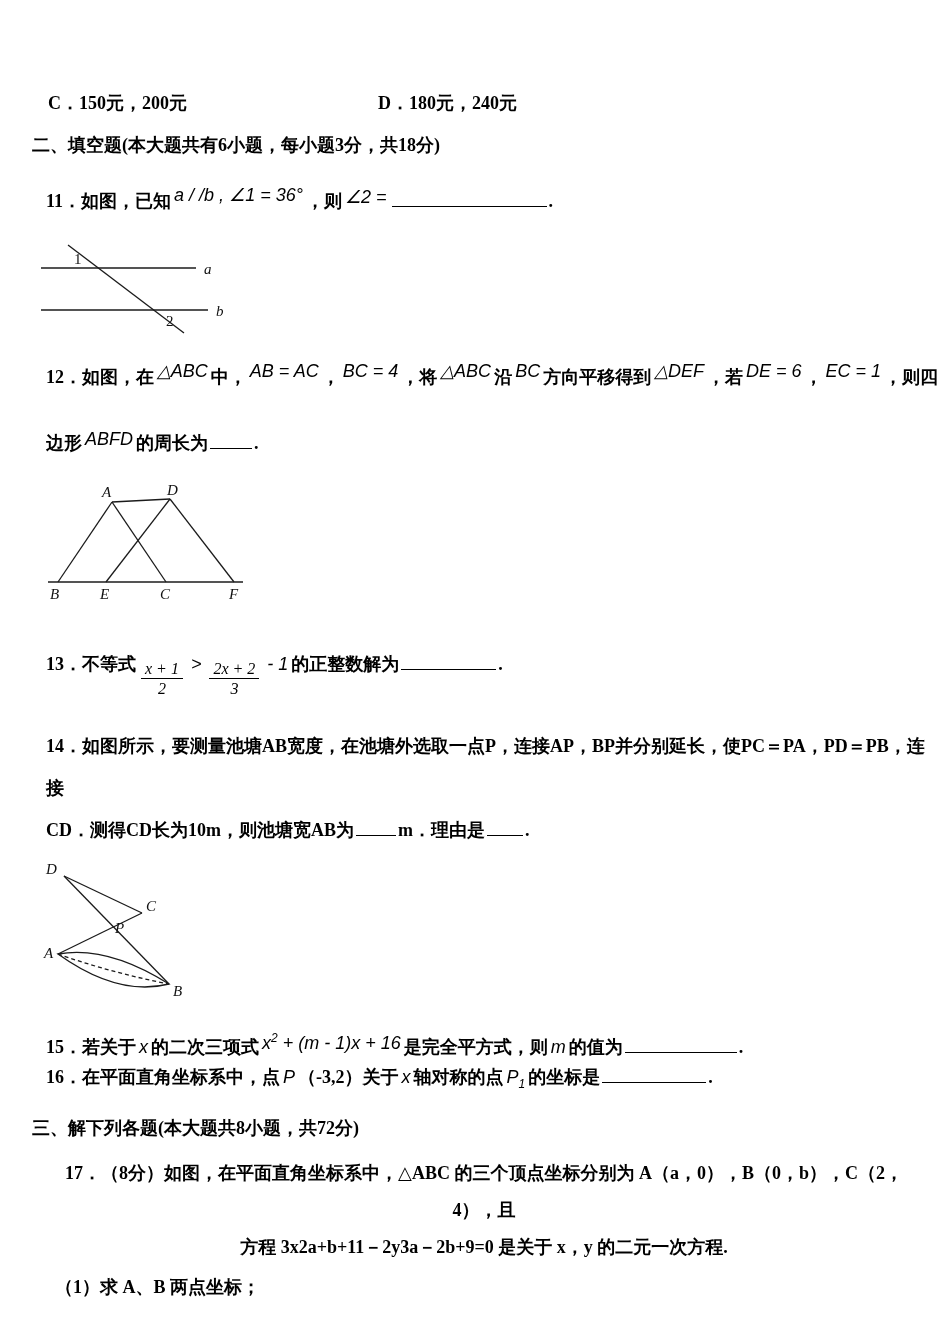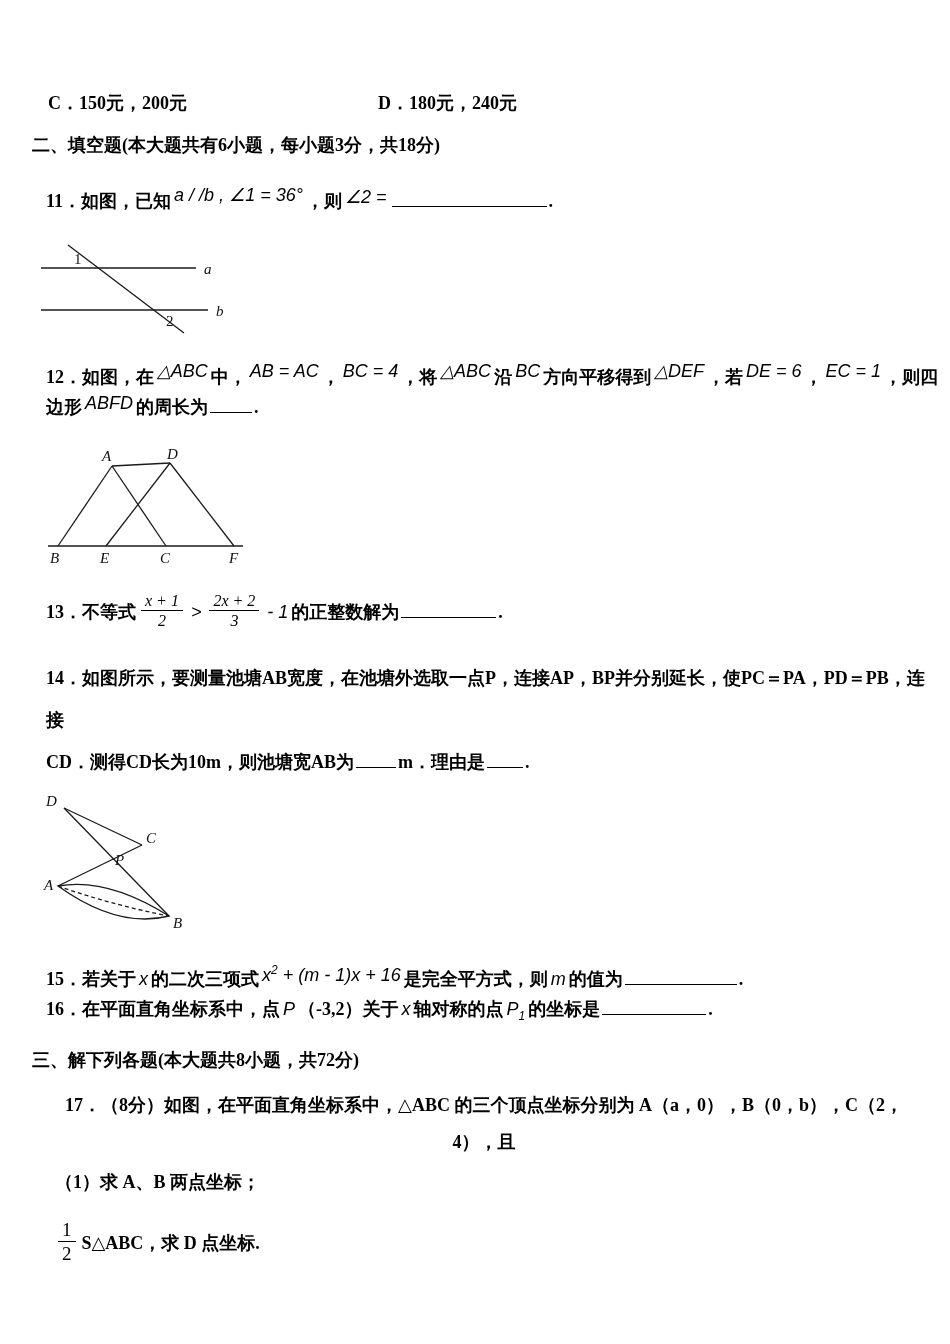--- a/index.html
+++ b/index.html
@@ -23,28 +23,28 @@
   sup { font-size:12px; font-weight:normal; }
   sub { font-size:12px; font-weight:normal; }
   .blank { display:inline-block; height:15px; border-bottom:1.4px solid #000; vertical-align:baseline; margin:0 2px; }
   .w155 { width:155px; } .w42 { width:42px; } .w95 { width:95px; }
   .w40 { width:40px; } .w36 { width:36px; } .w112 { width:112px; } .w104 { width:104px; }
   .frac {
     display:inline-block; vertical-align:middle; text-align:center;
     font-style:italic; font-weight:normal; font-size:16px; line-height:19px;
     margin:0 5px; position:relative; top:-3px;
   }
-  .frac .num { display:block; border-bottom:1.2px solid #000; padding:0 4px; }
+  .frac .num { display:block; border-bottom:1.2px solid #000; padding:0 4px;margin-top:32px; }
   .frac .den { display:block; }
   .frac-big { font-style:normal; font-size:19px; line-height:23px; margin:0 6px; }
   .q11 { margin-top:26px; }
   .fig { display:block; }
   .fig11 { margin:24px 0 0 36px; }
   .q12a { margin-top:26px; }
-  .q12b { }
+  .q12b { margin-top:36px; }
   .fig12 { margin:26px 0 0 38px; }
   .q13 { margin-top:26px; }
   .q14 { margin-top:24px; line-height:42px; width:880px; }
   .fig14 { margin:10px 0 0 42px; }
   .q15 { margin-top:16px; }
   .q16 { }
   .sec3 { margin-top:14px; }
   .q17 { margin-top:12px; line-height:37px; margin-left:44px; width:880px;text-align:center; }
   .q17s1 { margin-left:55px; margin-top:6px; }
   .q17s2 { margin-left:52px; margin-top:24px; }
@@ -128,17 +128,18 @@
 </div>
 
 <div class="qline q16">
   <span>16．在平面直角坐标系中，点</span><span class="math">P</span><span>（-3,2）关于</span><span class="math">x</span><span>轴对称的点</span><span class="math"><span>P</span><sub>1</sub></span><span>的坐标是</span><span class="blank w104"></span><span>.</span>
 </div>
 
 <div class="sec-title sec3">三、解下列各题(本大题共8小题，共72分)</div>
 
 <div class="q17">
   <span>17．（8分）如图，在平面直角坐标系中，△ABC 的三个顶点坐标分别为 A（a，0），B（0，b），C（2，4），且</span><br>
+  <span>方程 3x2a+b+11－2y3a－2b+9=0 是关于 x，y 的二元一次方程.</span>
 </div>
 <div class="qline q17s1">（1）求 A、B 两点坐标；</div>
 <div class="qline q17s2">
   <span class="frac frac-big"><span class="num">1</span><span class="den">2</span></span><span>S△ABC，求 D 点坐标.</span>
 </div>
 
 </body></html>

